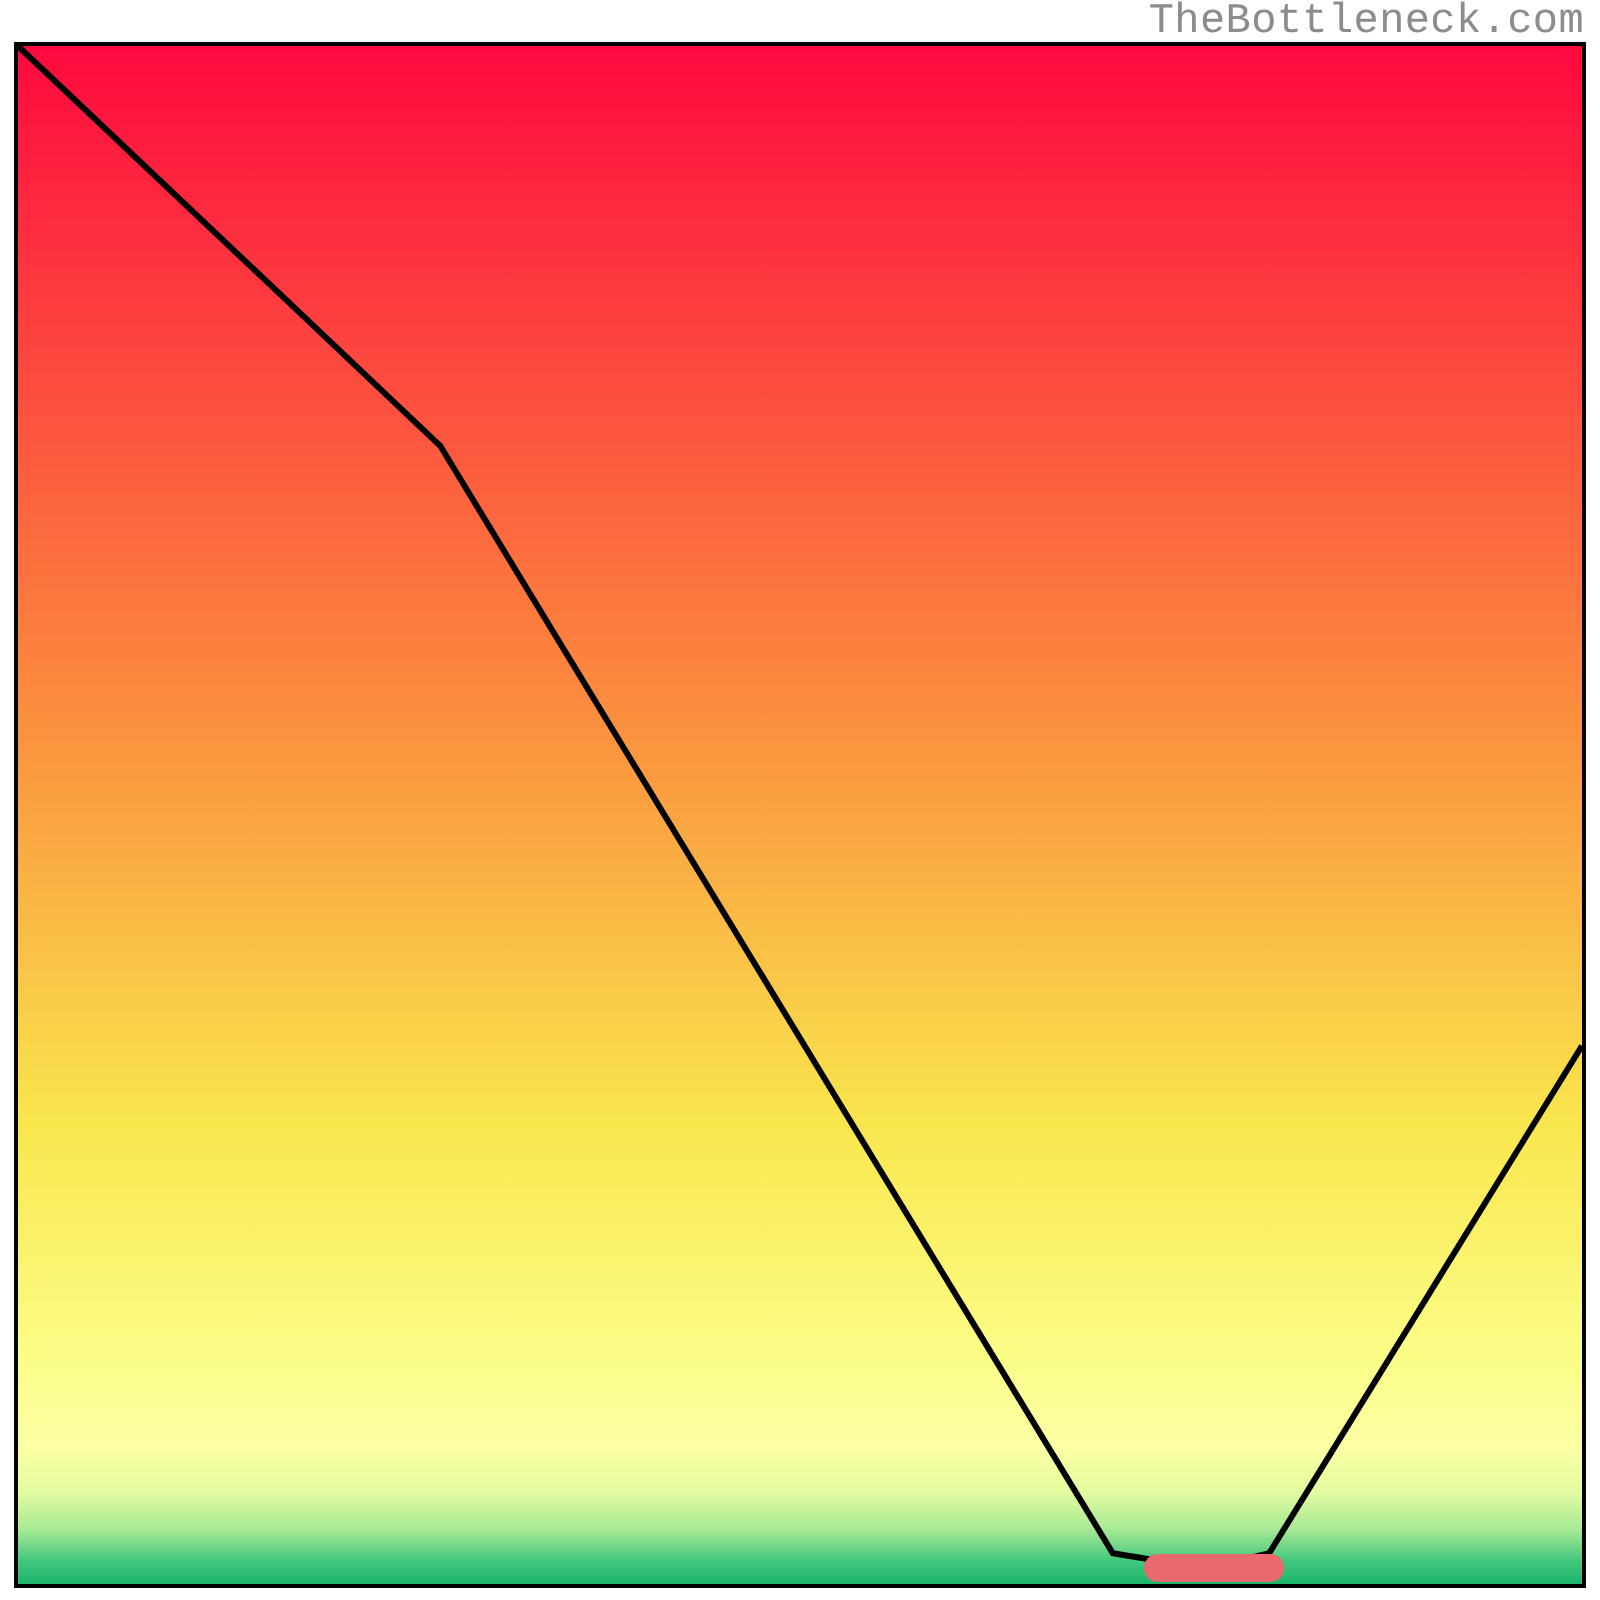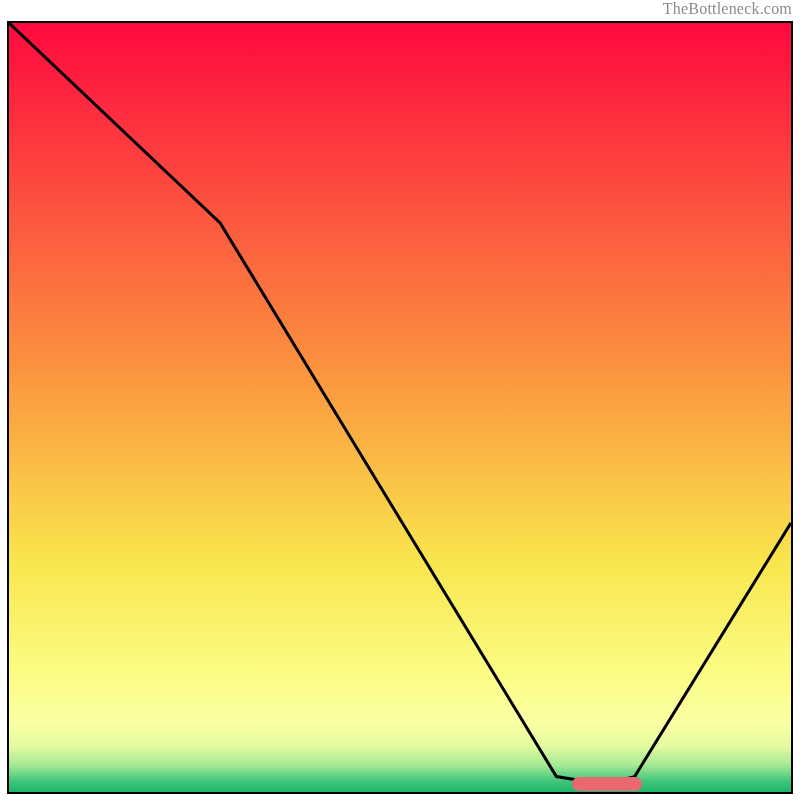--- a/index.html
+++ b/index.html
@@ -38,22 +38,22 @@
   .marker {
     position: absolute;
     background: #e86a6f;
     border-radius: 7px;
     height: 14px;
   }
   .watermark {
     position: absolute;
     top: 0px;
     right: 8px;
-    font-family: Liberation Serif, serif;
-    font-size: 16px;
+    font-family: Liberation Mono, monospace;
+    font-size: 21px;
     color: #8c8c8c;
     font-weight: 500;
     letter-spacing: 0.2px;
   }
 </style>
 </head>
 <body>
 
 <div class="watermark">TheBottleneck.com</div>
 

